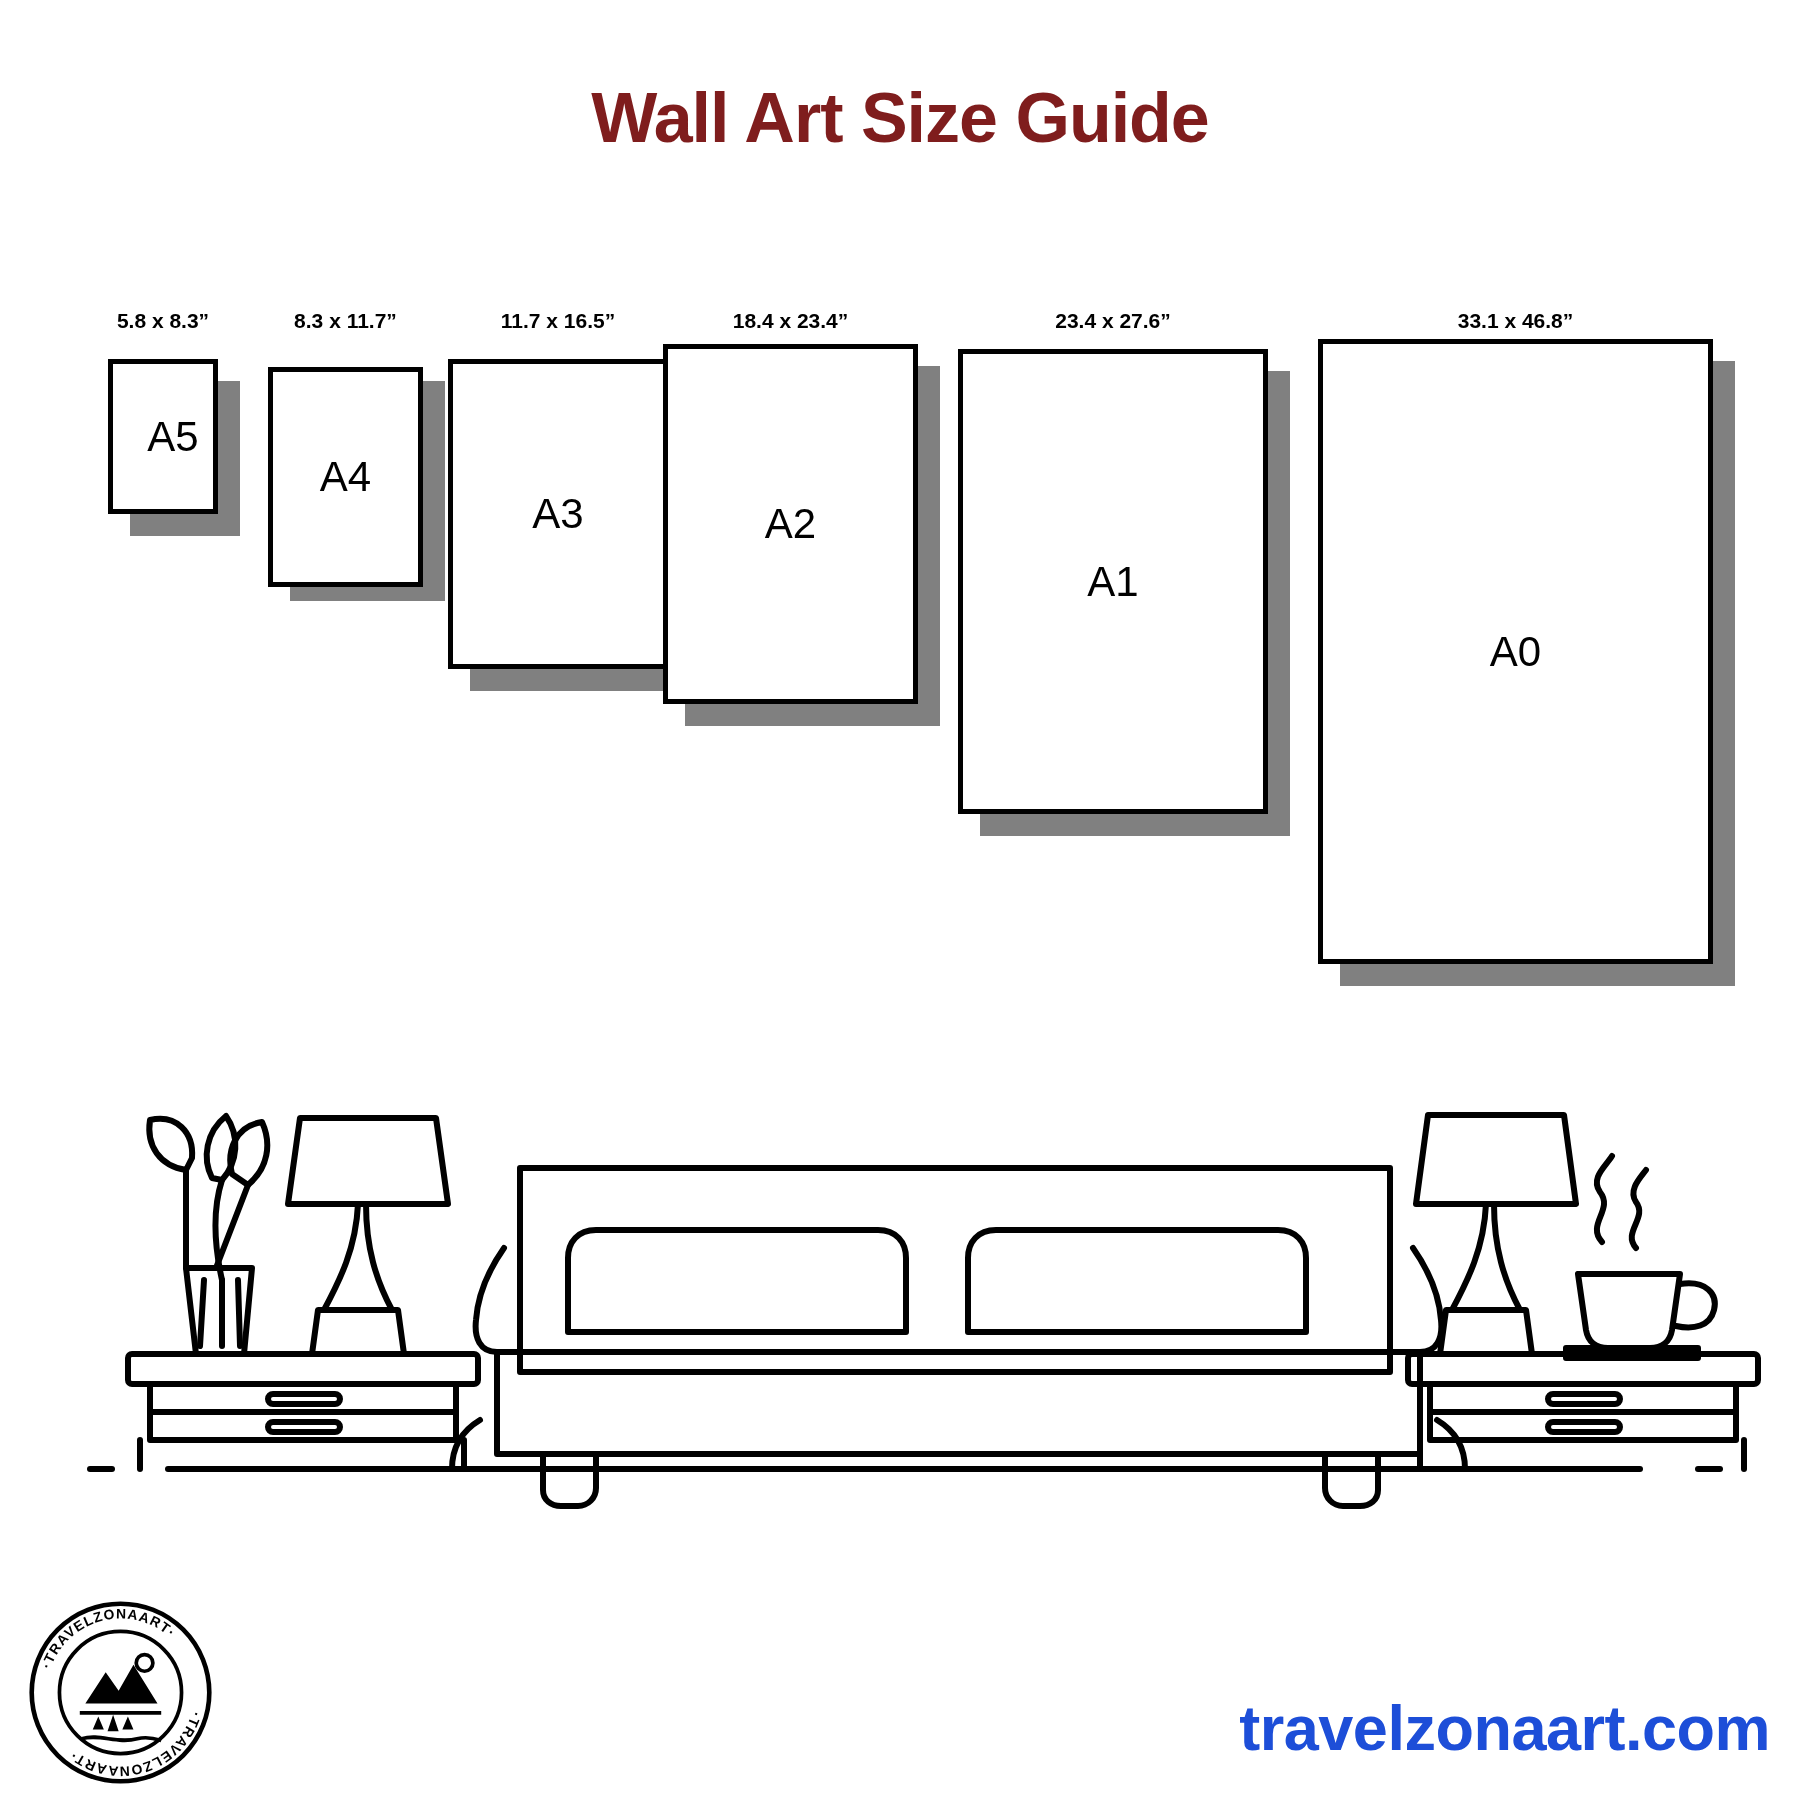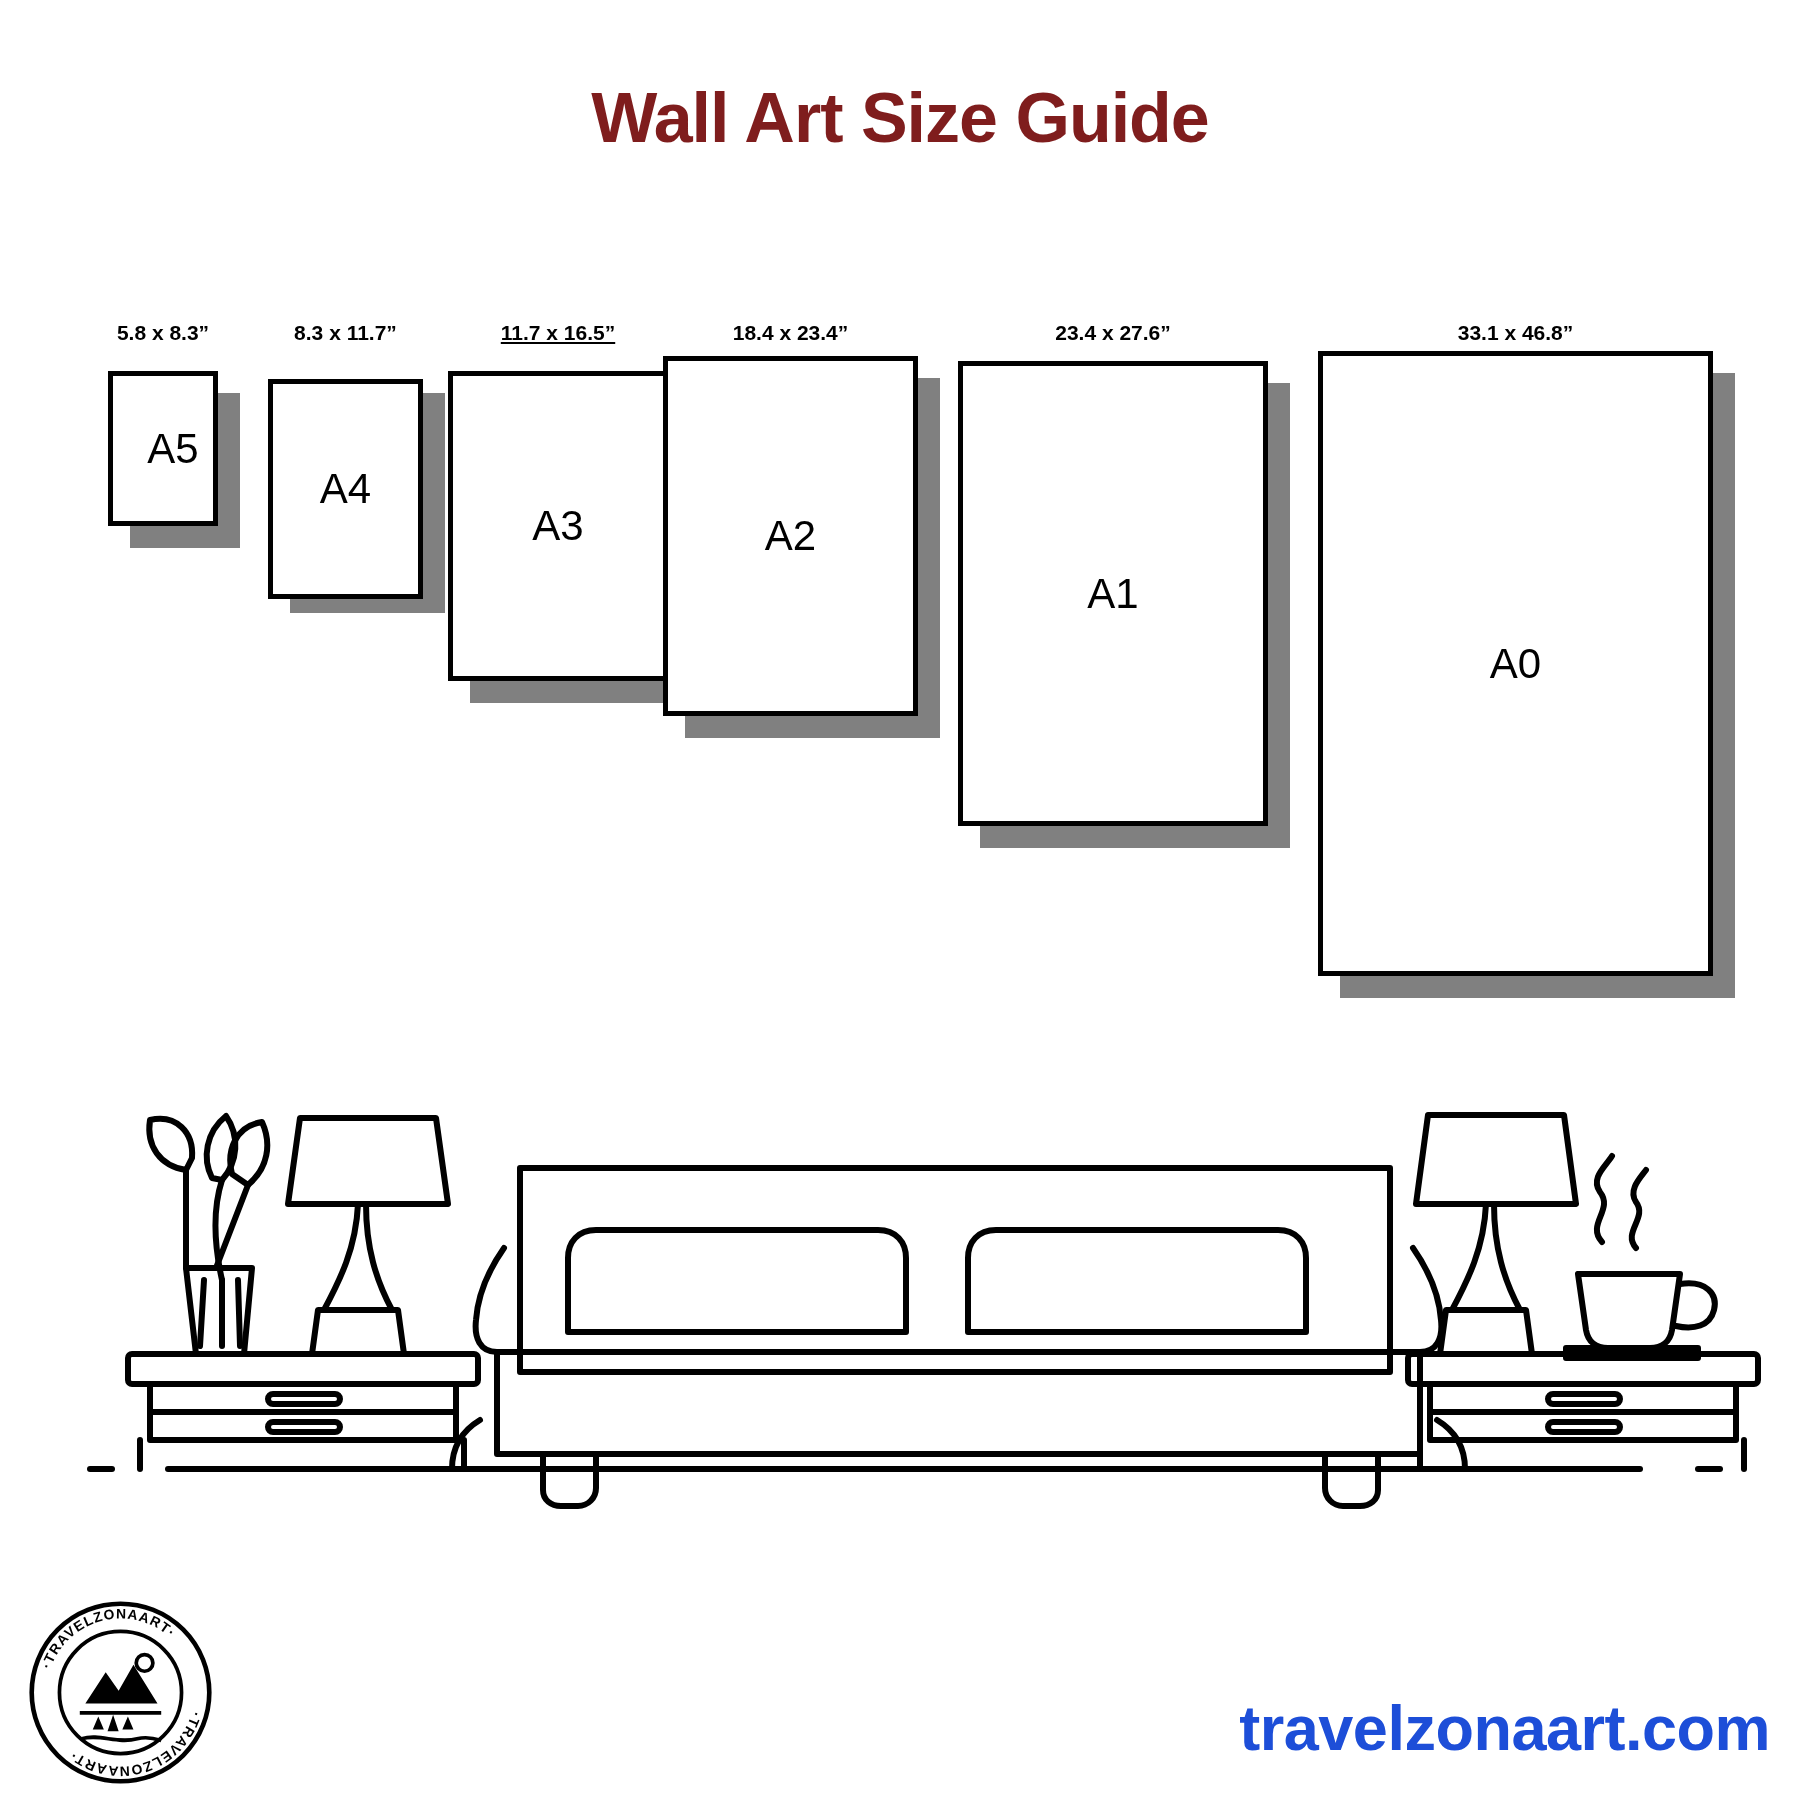--- a/index.html
+++ b/index.html
@@ -26,21 +26,21 @@
     font-size: 70px;
     font-weight: bold;
     letter-spacing: -1px;
     color: #7f1d1d;
   }
 
   
   #frames-row {
     position: absolute;
     left: 0;
-    top: 16px;
+    top: 4px;
     width: 1800px;
     height: 1060px;
   }
   .frame-group {
     position: absolute;
   }
   .frame-dim {
     position: absolute;
     left: 0;
     width: 100%;
@@ -111,21 +111,21 @@
       </div>
     </div>
     <div class="frame-group" style="left: 268px; top: 0px; width: 155px;">
       <div class="frame-dim" style="top: 305px; width: 155px;">8.3 x 11.7”</div>
       <div class="frame-shadow" style="left: 22px; top: 377px; width: 155px; height: 220px; background: rgb(128, 128, 128);"></div>
       <div class="frame-box" style="left: 0px; top: 355px; width: 155px; height: 220px; margin-top: 8px;">
         <span class="frame-label">A4</span>
       </div>
     </div>
     <div class="frame-group" style="left: 448px; top: 0px; width: 220px;">
-      <div class="frame-dim" style="top: 305px; width: 220px; text-decoration: underline;">11.7 x 16.5”</div>
+      <div class="frame-dim" style="top: 305px; width: 220px;">11.7 x 16.5”</div>
       <div class="frame-shadow" style="left: 22px; top: 377px; width: 220px; height: 310px; background: rgb(128, 128, 128);"></div>
       <div class="frame-box" style="left: 0px; top: 355px; width: 220px; height: 310px;">
         <span class="frame-label">A3</span>
       </div>
     </div>
     <div class="frame-group" style="left: 663px; top: 0px; width: 255px;">
       <div class="frame-dim" style="top: 305px; width: 255px;">18.4 x 23.4”</div>
       <div class="frame-shadow" style="left: 22px; top: 362px; width: 255px; height: 360px; background: rgb(128, 128, 128);"></div>
       <div class="frame-box" style="left: 0px; top: 340px; width: 255px; height: 360px;">
         <span class="frame-label">A2</span>

